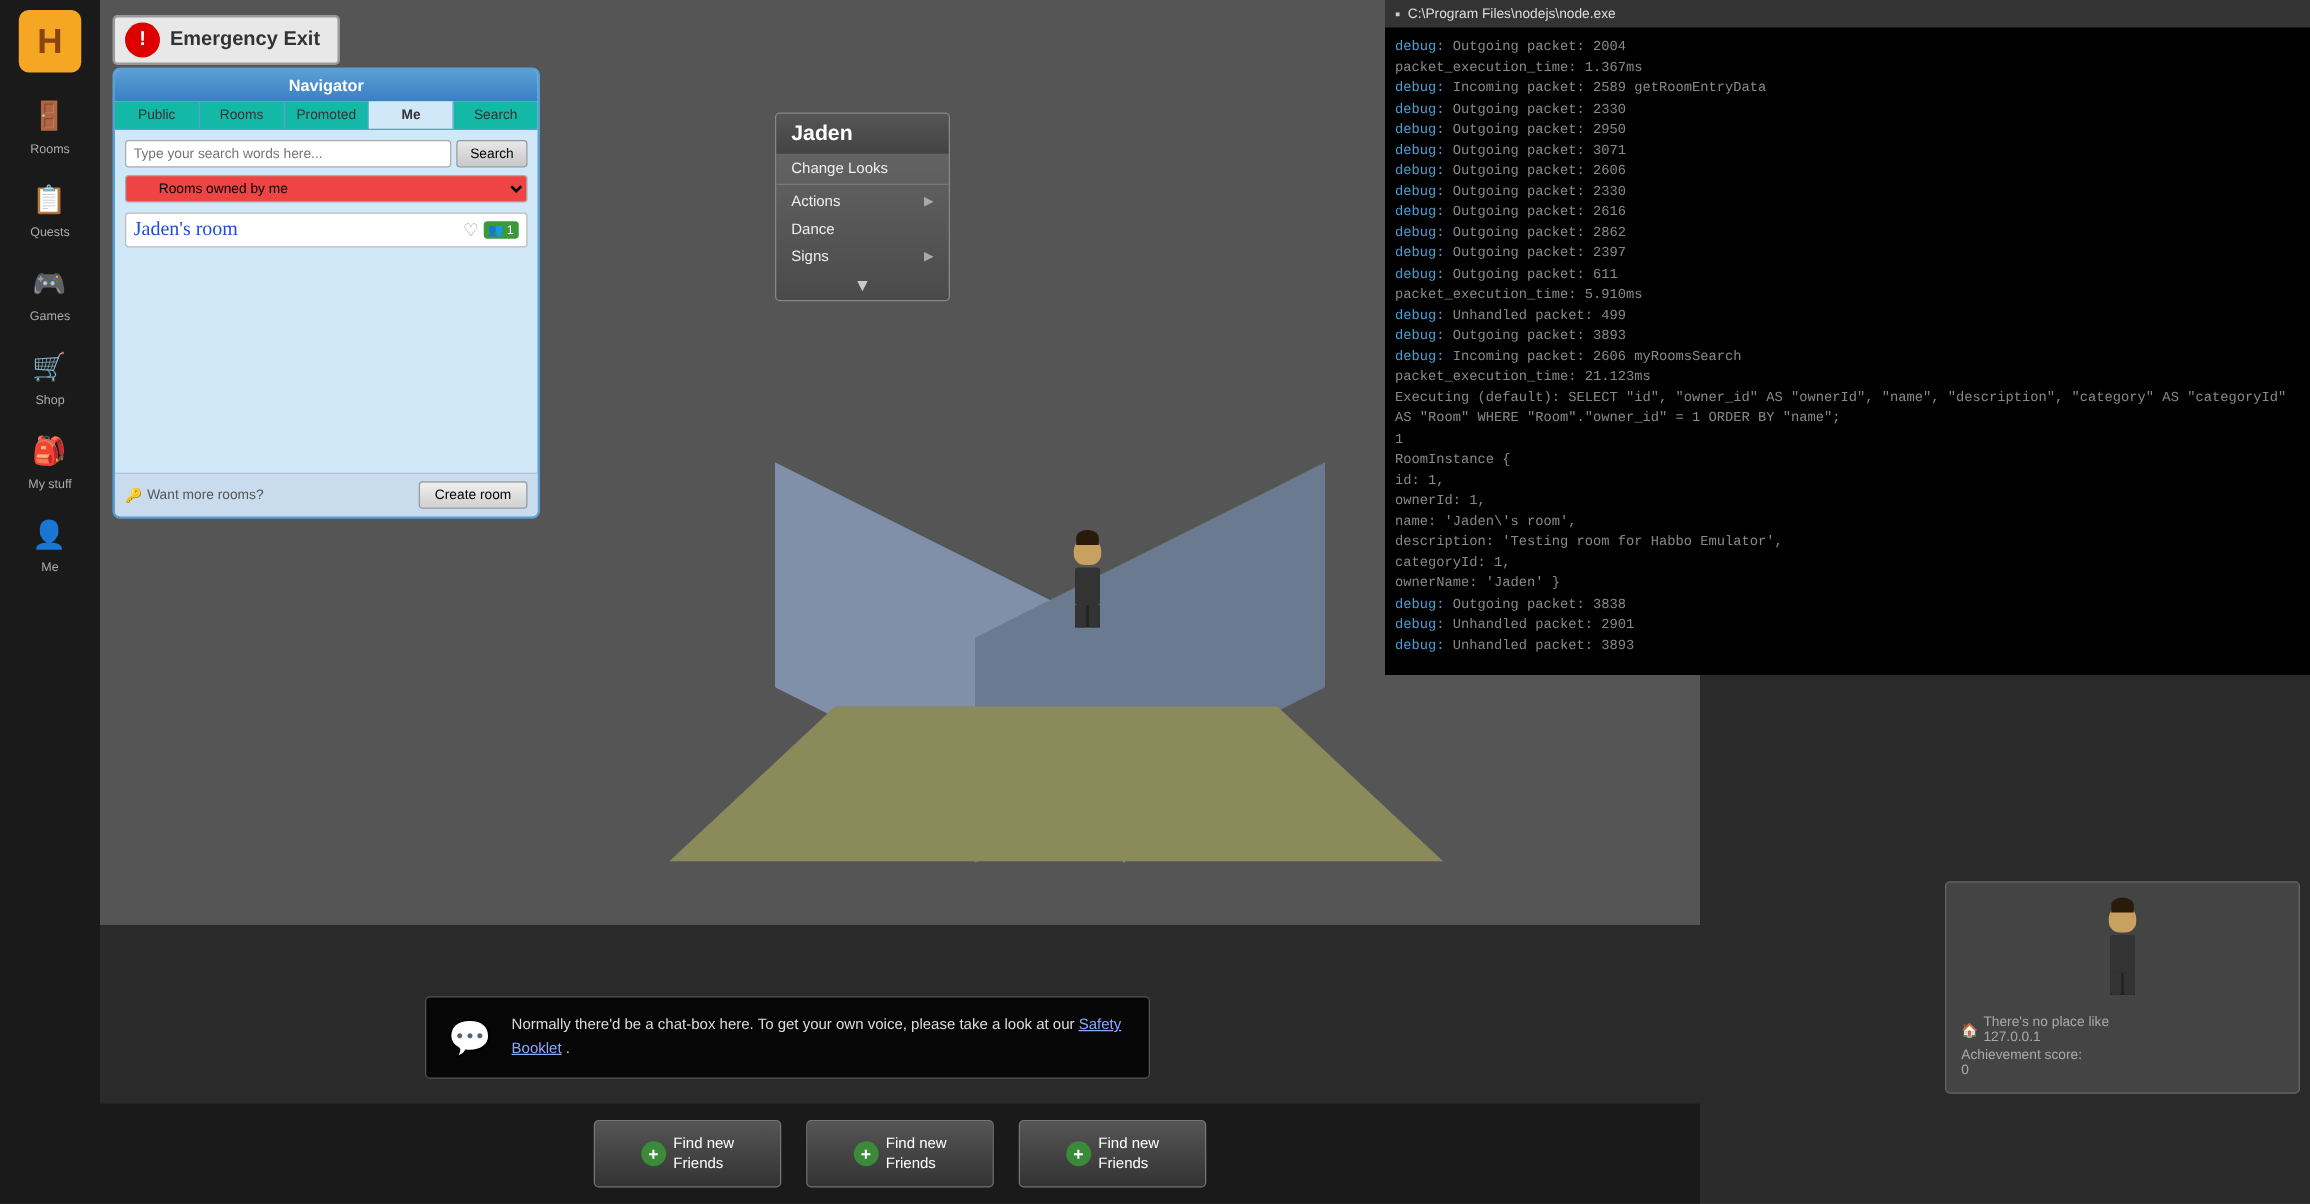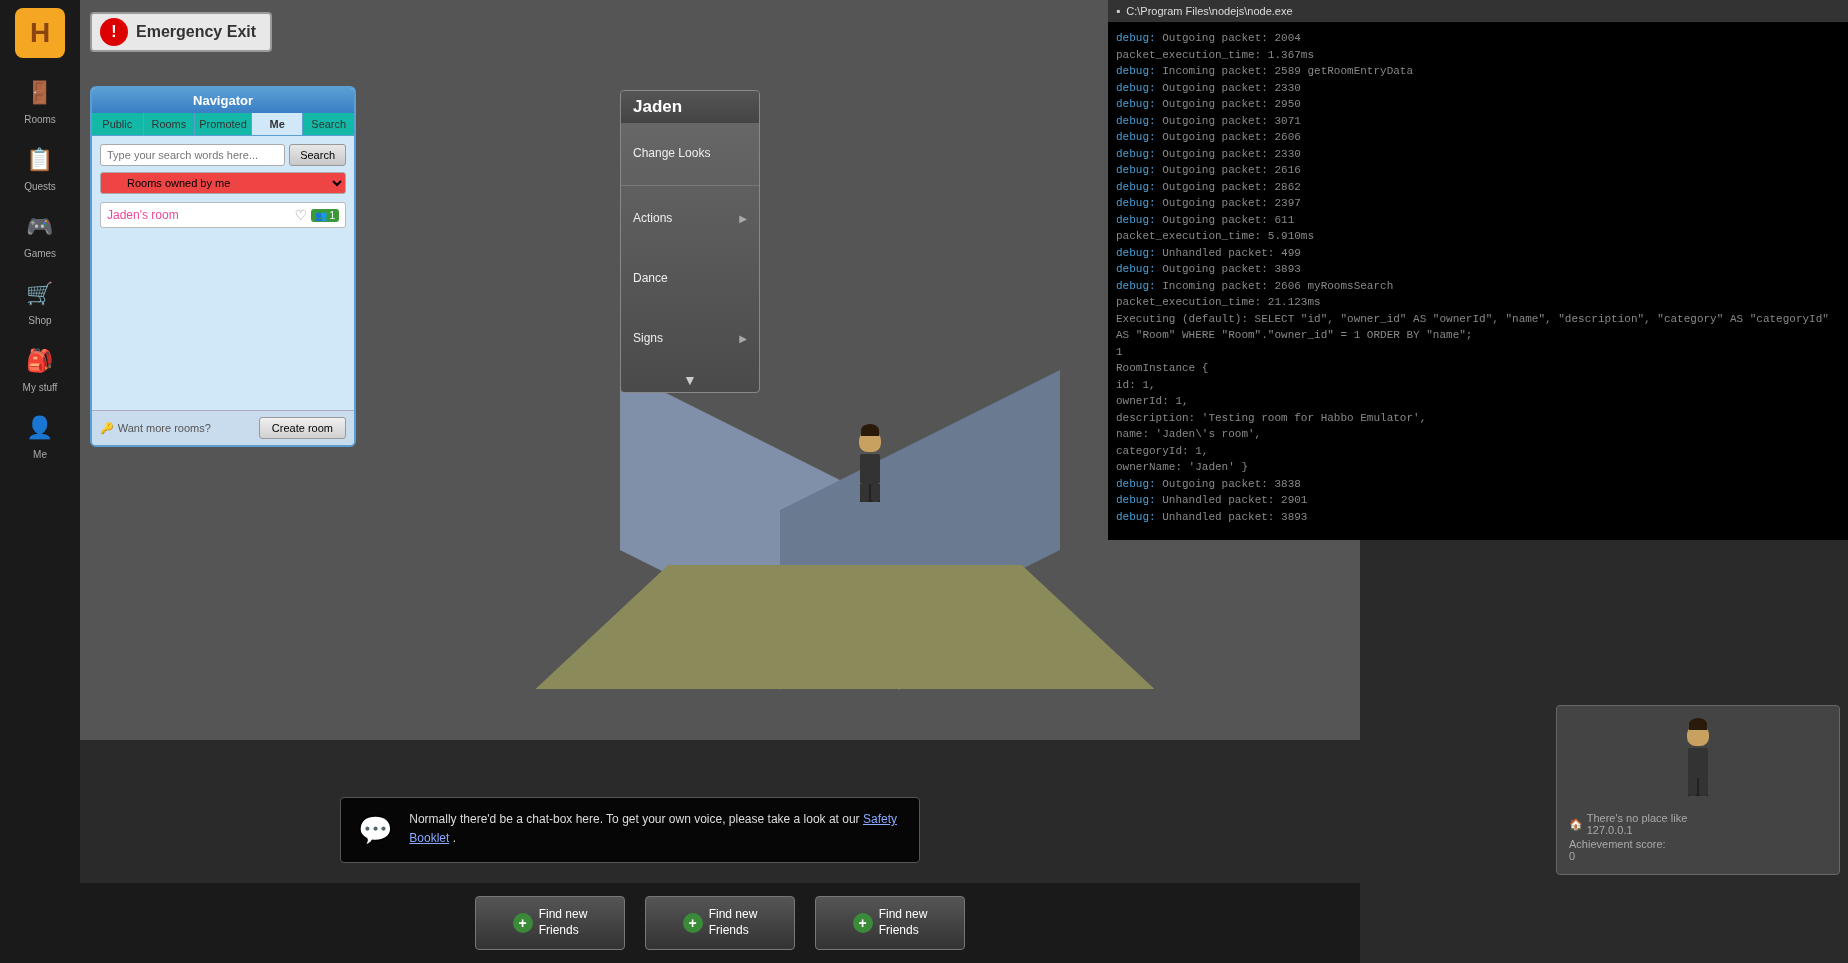--- a/index.html
+++ b/index.html
@@ -77,22 +77,22 @@
     }
     #emergency-exit .exit-label {
       font-size: 16px;
       font-weight: bold;
       color: #333;
     }
 
     
     #navigator {
       position: absolute;
-      top: 86px; left: 90px;
-      width: 266px;
+      top: 54px; left: 90px;
+      width: 342px;
       background: #d0e8f8;
       border: 2px solid #5a9fd4;
       border-radius: 6px;
       z-index: 15;
     }
     #navigator-title {
       background: linear-gradient(to bottom, #5a9fd4, #3a7fc4);
       color: white;
       font-weight: bold;
       text-align: center;
@@ -154,21 +154,21 @@
     #room-list { min-height: 200px; }
     .room-item {
       display: flex; align-items: center; justify-content: space-between;
       padding: 4px 6px;
       background: white;
       border: 1px solid #bbb;
       border-radius: 3px;
       margin-bottom: 4px;
       cursor: pointer;
     }
-    .room-name { font-size: 12px; color: #ec4899; }
+    .room-name { font-size: 16px; color: #1d4ed8; font-family: Liberation Serif, serif; }
     .room-icons { display: flex; align-items: center; gap: 4px; }
     .room-heart { color: #999; font-size: 14px; }
     .room-badge {
       background: #3a9a3a;
       color: white;
       border-radius: 3px;
       font-size: 10px;
       padding: 1px 4px;
       display: flex; align-items: center; gap: 2px;
     }
@@ -279,21 +279,21 @@
     .ctx-username {
       background: linear-gradient(to bottom, #555, #444);
       color: white;
       font-weight: bold;
       padding: 6px 12px;
       font-size: 17px;
       text-align: left;
     }
     .ctx-item {
       color: #eee;
-      padding: 23px 12px;
+      padding: 4px 12px;
       cursor: pointer;
       font-size: 12px;
       display: flex; align-items: center; justify-content: space-between;
     }
     .ctx-divider {
       height: 1px;
       background: #777;
       margin: 2px 0;
     }
     .ctx-arrow { font-size: 10px; color: #aaa; }
@@ -568,22 +568,22 @@
       <div class="console-line">packet_execution_time: 5.910ms</div>
       <div class="console-line"><span class="debug-tag">debug:</span> Unhandled packet: 499</div>
       <div class="console-line"><span class="debug-tag">debug:</span> Outgoing packet: 3893</div>
       <div class="console-line"><span class="debug-tag">debug:</span> Incoming packet: 2606 myRoomsSearch</div>
       <div class="console-line">packet_execution_time: 21.123ms</div>
       <div class="console-line">Executing (default): SELECT "id", "owner_id" AS "ownerId", "name", "description", "category" AS "categoryId" AS "Room" WHERE "Room"."owner_id" = 1 ORDER BY "name";</div>
       <div class="console-line">1</div>
       <div class="console-line">RoomInstance {</div>
       <div class="console-line">  id: 1,</div>
       <div class="console-line">  ownerId: 1,</div>
+      <div class="console-line">  name: 'Jaden\'s room',</div>
       <div class="console-line">  description: 'Testing room for Habbo Emulator',</div>
-      <div class="console-line">  name: 'Jaden\'s room',</div>
       <div class="console-line">  categoryId: 1,</div>
       <div class="console-line">  ownerName: 'Jaden' }</div>
       <div class="console-line"><span class="debug-tag">debug:</span> Outgoing packet: 3838</div>
       <div class="console-line"><span class="debug-tag">debug:</span> Unhandled packet: 2901</div>
       <div class="console-line"><span class="debug-tag">debug:</span> Unhandled packet: 3893</div>
     </div>
 </div>
 
 <div id="chat-bar">
   <div id="chat-icon">💬</div>

